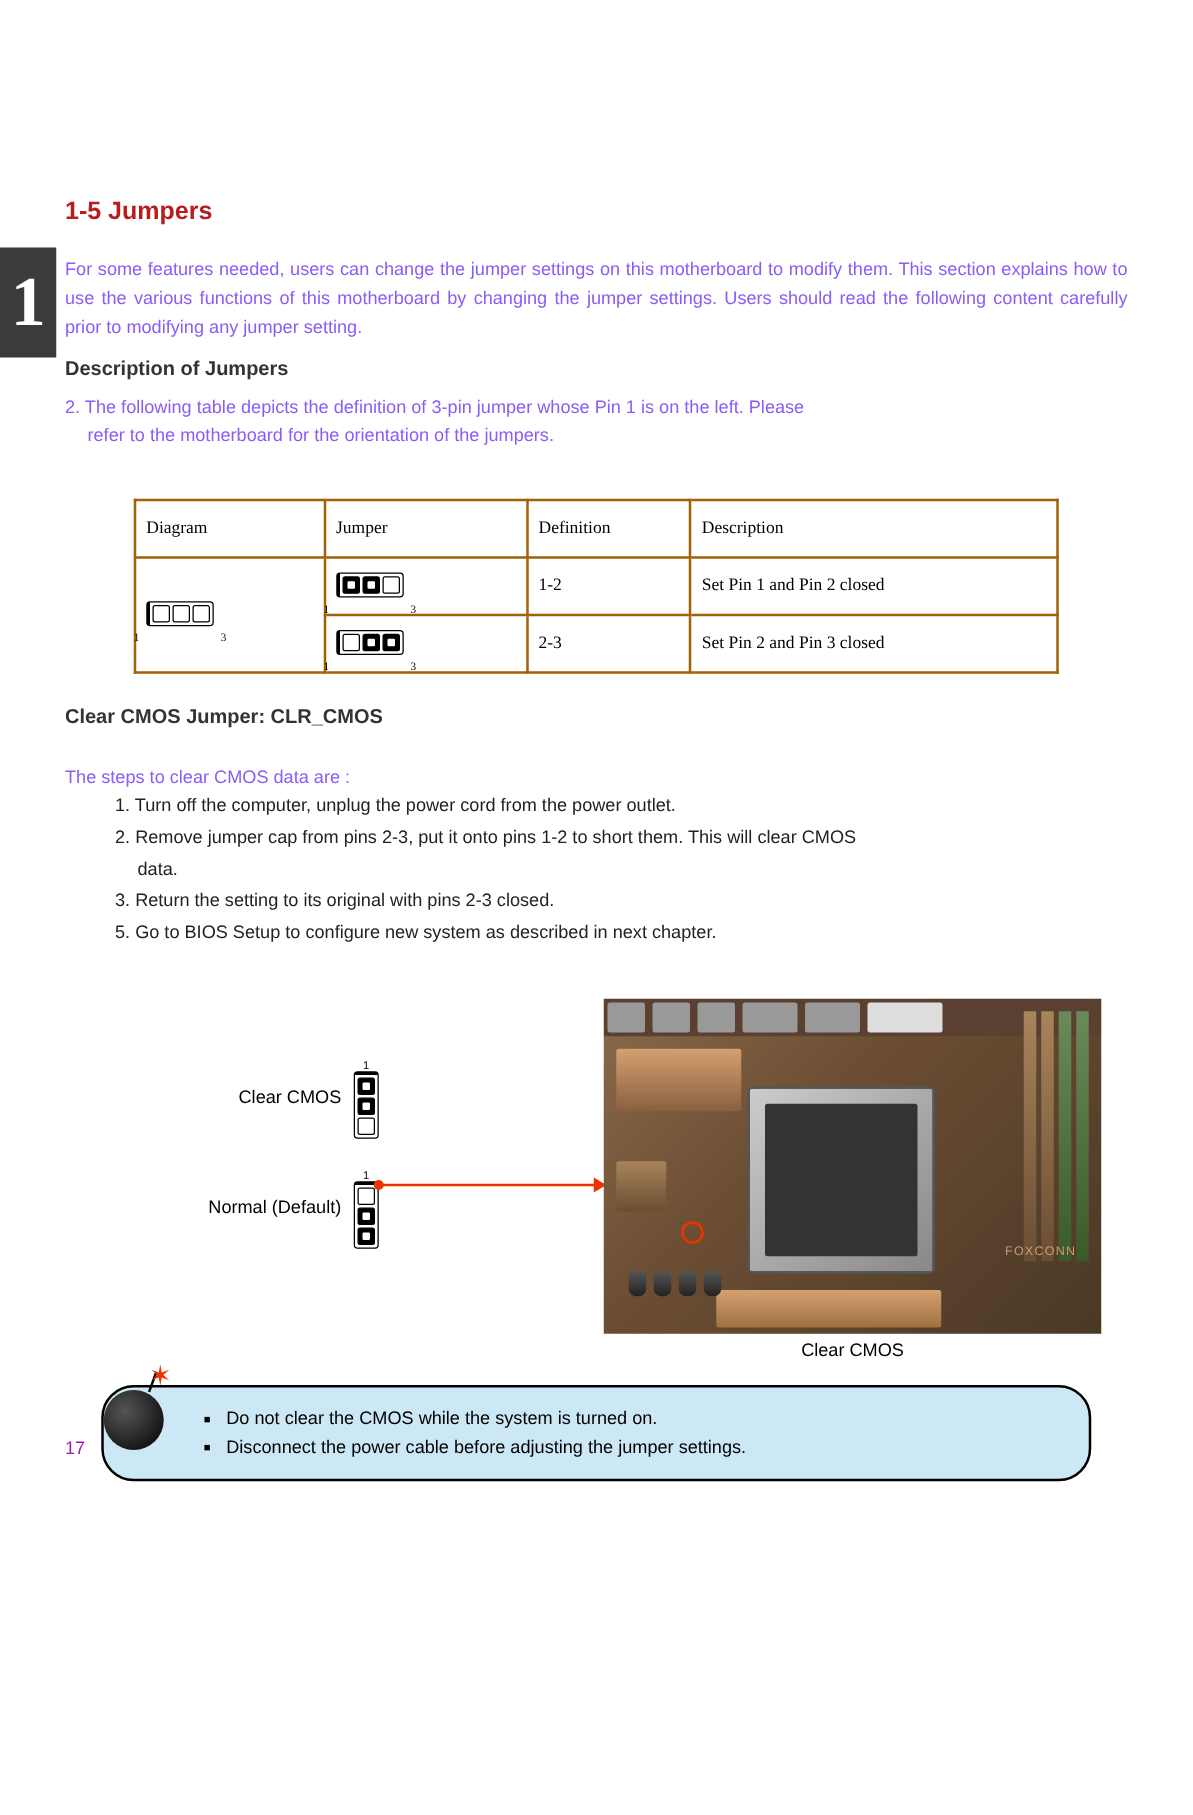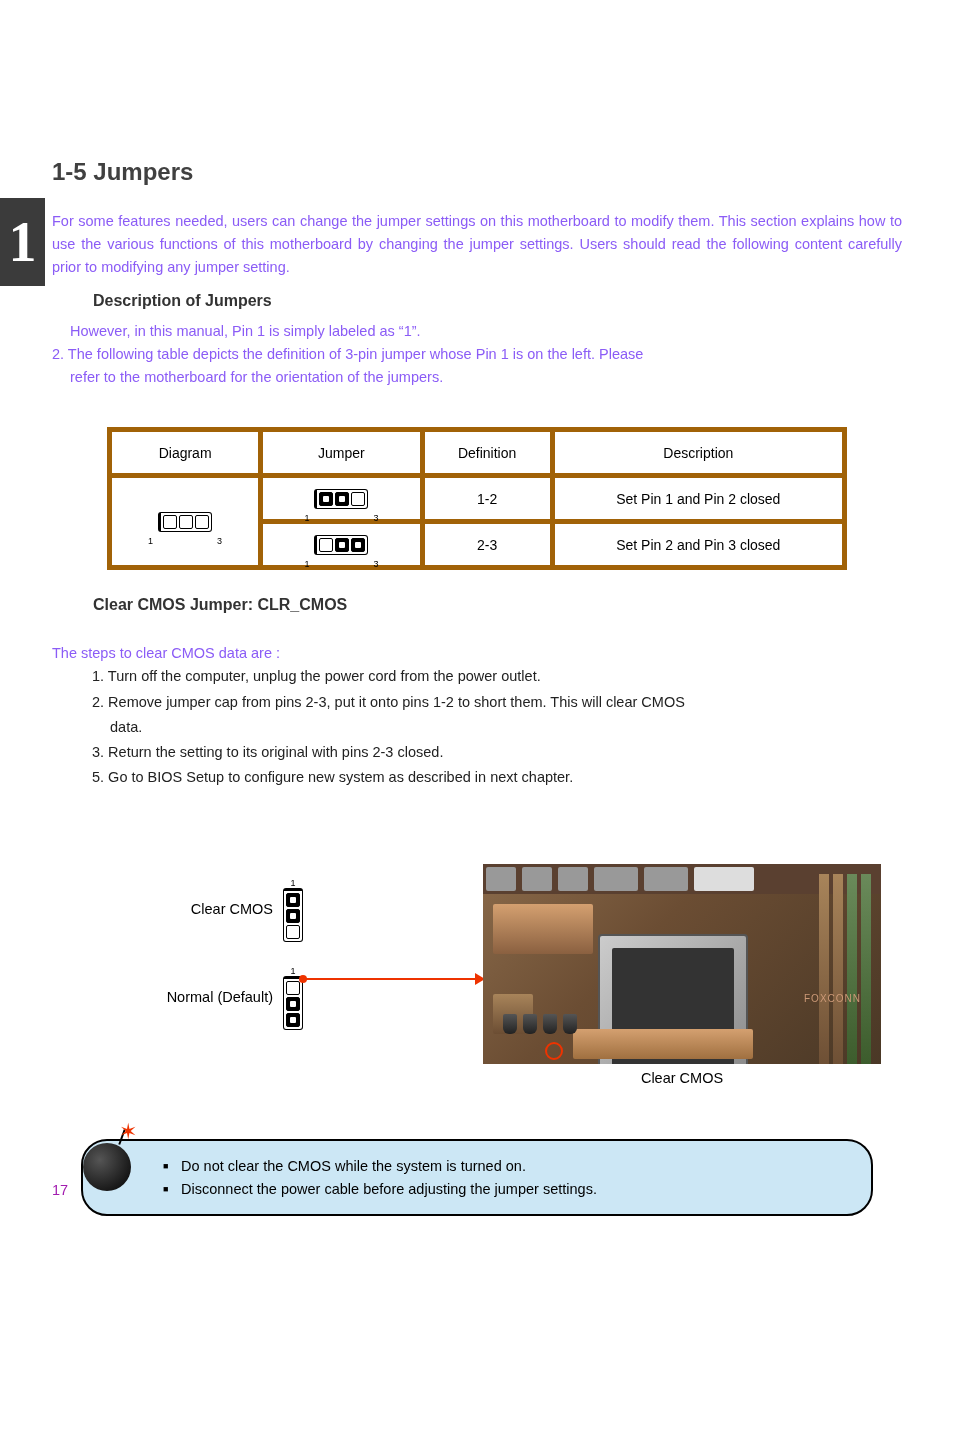--- a/index.html
+++ b/index.html
@@ -30,55 +30,55 @@
       align-items: center;
       justify-content: center;
       font-size: 56px;
       font-weight: bold;
       font-family: 'Times New Roman', serif;
     }
     .content {
       padding-left: 52px;
     }
     .section-title {
-      font-size: 24px;
+      font-size: 20px;
       font-weight: bold;
-      color: #404040;
+      color: #b91c1c;
       margin-top: 108px;
       margin-bottom: 24px;
     }
     .subsection-title {
       font-size: 16px;
       font-weight: bold;
       color: #333;
       margin-top: 12px;
       margin-bottom: 10px;
-      margin-left: 41px;
     }
     .body-text {
       font-size: 14.5px;
       line-height: 1.6;
       color: #8b5cf6;
       text-align: justify;
     }
     .table-wrap {
       display: flex;
       justify-content: center;
       margin: 38px 0 26px 0;
     }
     table.jumper-table {
       border-collapse: collapse;
       width: 740px;
     }
     table.jumper-table th, table.jumper-table td {
-      border: 5px solid #a16207;
-      text-align: center;
+      border: 2px solid #a16207;
+      text-align: left;
       vertical-align: middle;
       font-size: 14px;
       padding: 4px 8px;
+      font-family: Liberation Serif, serif;
     }
     table.jumper-table th {
       font-weight: normal;
     }
     .col-dia { width: 150px; }
     .col-jump { width: 160px; height: 46px; }
     .col-def { width: 129px; }
     .col-desc { width: 290px; }
     .pin-box {
       display: inline-flex;
@@ -209,21 +209,21 @@
       right: -2px;
       top: -5px;
       width: 0;
       height: 0;
       border-left: 10px solid #e30;
       border-top: 6px solid transparent;
       border-bottom: 6px solid transparent;
     }
     .mobo-image {
       width: 398px;
-      height: 200px;
+      height: 268px;
       background: linear-gradient(135deg, #8a6a4a 0%, #6b4d33 40%, #4a3826 100%);
       position: relative;
       overflow: hidden;
     }
     .mobo-cpu {
       position: absolute;
       top: 70px;
       left: 115px;
       width: 150px;
       height: 150px;
@@ -389,21 +389,20 @@
 
 <div class="page">
   <div class="side-tab">1</div>
 
   <div class="content">
     <h2 class="section-title">1-5 Jumpers</h2>
 
     <p class="body-text">For some features needed, users can change the jumper settings on this motherboard to modify them. This section explains how to use the various functions of this motherboard by changing the jumper settings. Users should read the following content carefully prior to modifying any jumper setting.</p>
 
     <h3 class="subsection-title">Description of Jumpers</h3>
-    <p class="body-text" style="padding-left:18px;">However, in this manual, Pin 1 is simply labeled as “1”.</p>
     <p class="body-text">2. The following table depicts the definition of 3-pin jumper whose Pin 1 is on the left. Please</p>
     <p class="body-text" style="padding-left:18px;">refer to the motherboard for the orientation of the jumpers.</p>
 
     <div class="table-wrap">
       <table class="jumper-table">
         <tbody>
             <tr>
           <th class="col-dia">Diagram</th>
           <th class="col-jump">Jumper</th>
           <th class="col-def">Definition</th>

